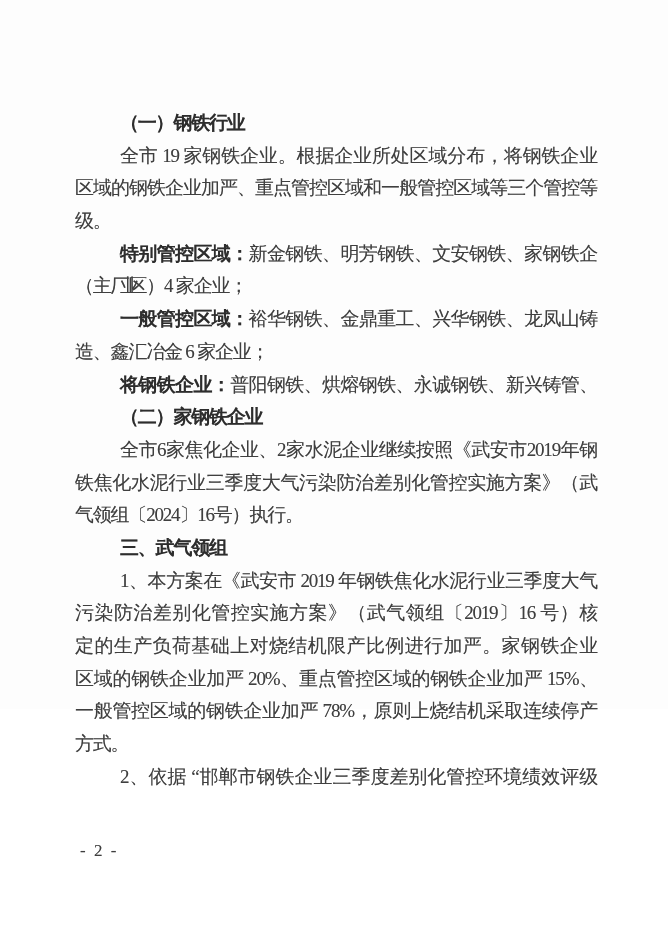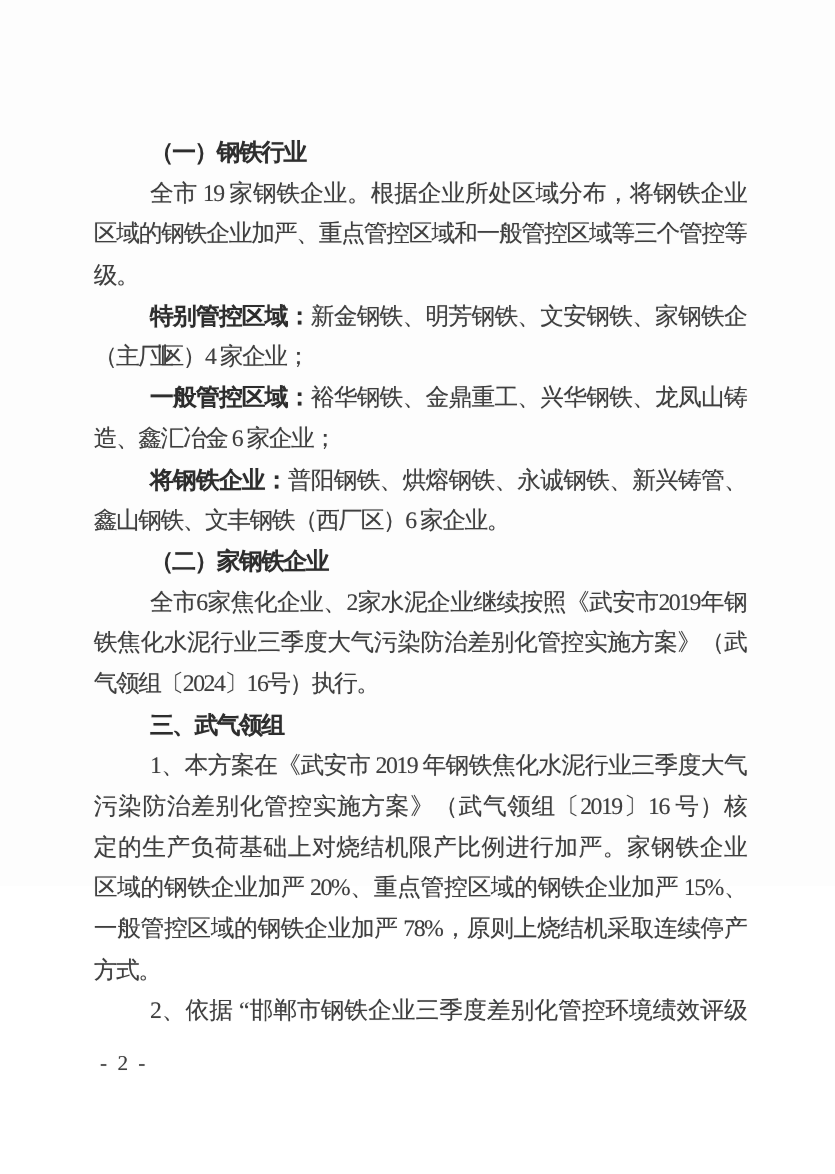--- a/index.html
+++ b/index.html
@@ -60,21 +60,20 @@
   <div class="content" id="content">
       <div class="line indent"><span class="seg bold">（一）钢铁行业</span></div>
       <div class="line indent justify"><span class="seg">全市 19 家钢铁企业。根据企业所处区域分布，将钢铁企业</span></div>
       <div class="line justify"><span class="seg">区域的钢铁企业加严、重点管控区域和一般管控区域等三个管控等</span></div>
       <div class="line"><span class="seg">级。</span></div>
       <div class="line indent justify"><span class="seg bold">特别管控区域：</span><span class="seg">新金钢铁、明芳钢铁、文安钢铁、家钢铁企业</span></div>
       <div class="line"><span class="seg">（主厂区）4 家企业；</span></div>
       <div class="line indent justify"><span class="seg bold">一般管控区域：</span><span class="seg">裕华钢铁、金鼎重工、兴华钢铁、龙凤山铸</span></div>
       <div class="line"><span class="seg">造、鑫汇冶金 6 家企业；</span></div>
       <div class="line indent justify"><span class="seg bold">将钢铁企业：</span><span class="seg">普阳钢铁、烘熔钢铁、永诚钢铁、新兴铸管、</span></div>
-      <div class="line"><span class="seg">鑫山钢铁、文丰钢铁（西厂区）6 家企业。</span></div>
       <div class="line indent"><span class="seg bold">（二）家钢铁企业</span></div>
       <div class="line indent justify"><span class="seg">全市6家焦化企业、2家水泥企业继续按照《武安市2019年钢</span></div>
       <div class="line justify"><span class="seg">铁焦化水泥行业三季度大气污染防治差别化管控实施方案》（武</span></div>
       <div class="line"><span class="seg">气领组〔2024〕16号）执行。</span></div>
       <div class="line indent"><span class="seg bold">三、武气领组</span></div>
       <div class="line indent justify"><span class="seg">1、本方案在《武安市 2019 年钢铁焦化水泥行业三季度大气</span></div>
       <div class="line justify"><span class="seg">污染防治差别化管控实施方案》（武气领组〔2019〕16 号）核</span></div>
       <div class="line justify"><span class="seg">定的生产负荷基础上对烧结机限产比例进行加严。家钢铁企业</span></div>
       <div class="line justify"><span class="seg">区域的钢铁企业加严 20%、重点管控区域的钢铁企业加严 15%、</span></div>
       <div class="line justify"><span class="seg">一般管控区域的钢铁企业加严 78%，原则上烧结机采取连续停产</span></div>

